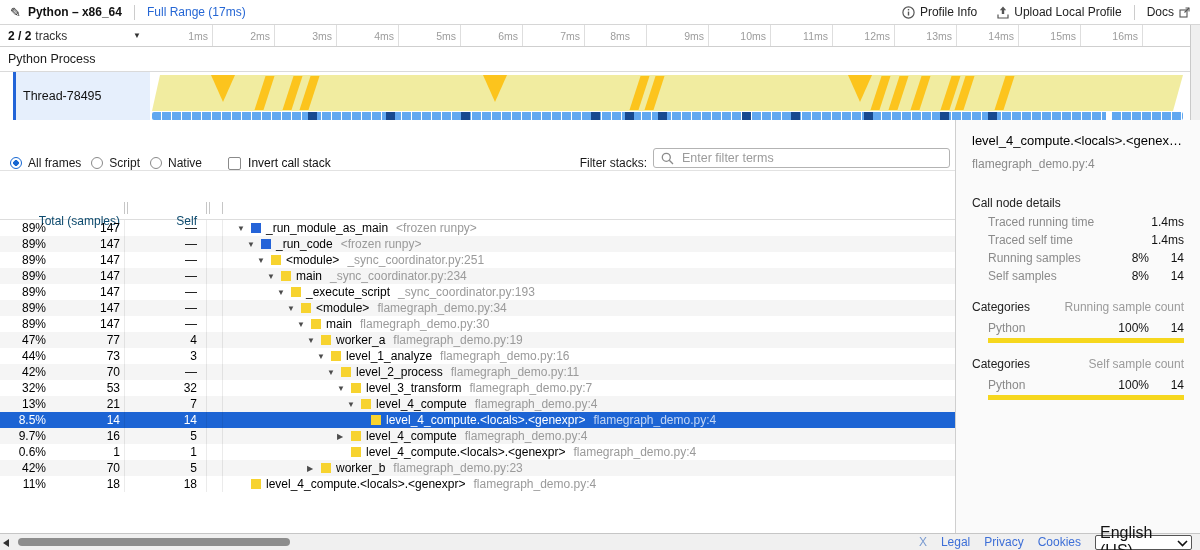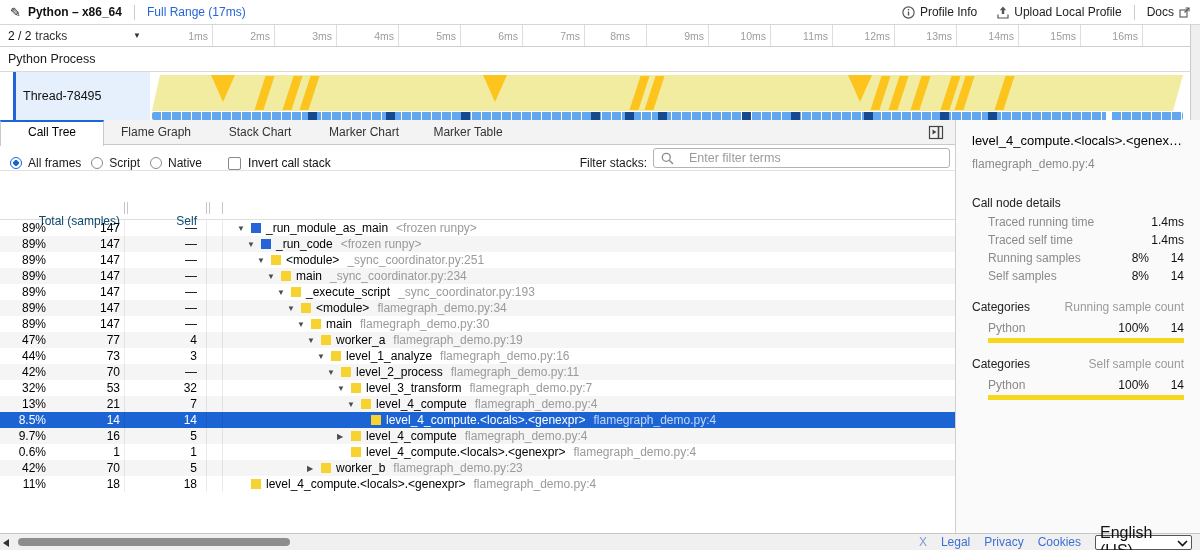--- a/index.html
+++ b/index.html
@@ -11,21 +11,21 @@
   #pencil {margin-left:10px;font-size:13px;line-height:13px}
   #pname {font-weight:bold;margin-left:7px}
   .hsep {width:1px;height:15px;background:#ccc;margin:0 12px}
   #full-range {color:#2566d4}
   #header-right {margin-left:auto;display:flex;align-items:center;margin-right:10px;color:#222}
   .hbtn {display:flex;align-items:center;gap:5px;margin-left:20px}
 
   
   #ruler-row {position:absolute;left:0;top:25px;width:1200px;height:22px;background:#fff;border-bottom:1px solid #cfcfcf}
   #tracks-box {position:absolute;left:0;top:0;width:150px;height:21px;display:flex;align-items:center}
-  #tracks-count {font-weight:normal;margin-left:8px}
+  #tracks-count {font-weight:bold;margin-left:8px}
   #tracks-word {margin-left:4px;color:#333}
   #tracks-dd {position:absolute;left:133px;top:7px;font-size:8px;color:#333;line-height:8px}
   #ruler-ticks {position:absolute;left:150px;top:0;width:1036px;height:21px}
   .rtick {position:absolute;top:5px;width:56px;text-align:right;color:#9c9c9c;font-size:10.5px}
   .rline {position:absolute;top:0;height:21px;width:1px;background:#dedede}
 
   
   #process-row {position:absolute;left:0;top:47px;width:1190px;height:25px;background:#fff;border-bottom:1px solid #dadada;display:flex;align-items:center}
   #process-label {margin-left:8px;font-size:12.5px;color:#1a1a1a}
   #thread-row {position:absolute;left:0;top:72px;width:1190px;height:48px;background:#fff}
@@ -50,21 +50,21 @@
   #panel-icon {position:absolute;left:928px;top:5px;z-index:3}
 
   #settings-row {position:absolute;left:0;top:25px;width:955px;height:26px;background:#fff;border-bottom:1px solid #e2e2e2;display:flex;align-items:flex-end}
   .radio-wrap {display:flex;align-items:center;margin-left:10px}
   .radio {width:12px;height:12px;border-radius:50%;border:1px solid #8a8a8a;background:#fff;flex-shrink:0}
   .radio.sel {border:1px solid #1667d2;background:radial-gradient(circle,#1667d2 0 2.6px,#fff 3px)}
   .rlabel {margin-left:6px;color:#1a1a1a}
   #invert-box {width:13px;height:13px;border:1px solid #8a8a8a;border-radius:2px;background:#fff;margin-left:26px;flex-shrink:0}
   #invert-label {margin-left:7px}
   #filter-label {position:absolute;right:308px;color:#1a1a1a}
-  #filter-input {position:absolute;right:5px;top:3px;width:297px;height:20px;border:1px solid #b3b3b3;border-radius:3px;padding:0 6px 0 35px;font:12.5px "Liberation Sans",sans-serif;color:#444;background:#fff}
+  #filter-input {position:absolute;right:5px;top:3px;width:297px;height:20px;border:1px solid #b3b3b3;border-radius:3px;padding:0 6px 0 28px;font:12.5px "Liberation Sans",sans-serif;color:#444;background:#fff}
   #filter-input::placeholder {color:#9b9b9b}
   #search-icon {position:absolute;right:281px;top:7px}
 
   #breadcrumb-row {position:absolute;left:0;top:51px;width:955px;height:25px;border-bottom:1px solid #e5e5e5;display:flex;align-items:center}
   #breadcrumb {margin-left:16px;color:#2667d8;font-size:12.5px}
 
   #thead {position:absolute;left:0;top:76px;width:955px;height:24px;border-bottom:1px solid #ddd}
   .th {position:absolute;top:13px;height:24px;line-height:24px;color:#0c4a6e;text-align:right}
   #th-total {left:0;width:120px}
   #th-self {left:128px;width:69px}
@@ -228,34 +228,20 @@
         <div class="sdark" style="left: 712px; background: rgb(23, 73, 143);"></div>
         <div class="sdark" style="left: 788px; background: rgb(23, 73, 143);"></div>
         <div class="sdark" style="left: 836px; background: rgb(23, 73, 143);"></div>
         <div class="sgap" style="left: 954px;"></div>
       </div>
   </div>
 </div>
 <div id="scroll-gutter"></div>
 
 <div id="main-left">
-  <div id="tabbar">
-    <span id="panel-icon">
-      <svg width="16" height="15" viewBox="0 0 16 15">
-          <rect x="1.5" y="1.5" width="13" height="12" fill="none" stroke="#444" stroke-width="1.2"></rect>
-          <line x1="10.5" y1="1.5" x2="10.5" y2="13.5" stroke="#444" stroke-width="1.6"></line>
-          <path d="M4.5 4.5 L8.5 7 L4.5 9.5 Z" fill="#444"></path>
-        </svg>
-    </span>
-  <div class="tab active" style="left: 0px;">Call Tree</div>
-      <div class="tab" style="left: 104px;">Flame Graph</div>
-      <div class="tab" style="left: 208px;">Stack Chart</div>
-      <div class="tab" style="left: 312px;">Marker Chart</div>
-      <div class="tab" style="left: 416px;">Marker Table</div>
-    </div>
   <div id="settings-row">
     <span id="radio-group" style="display:flex;align-items:center">
         <div class="radio-wrap">
           <div class="radio sel"></div>
           <div class="rlabel">All frames</div>
         </div>
         <div class="radio-wrap">
           <div class="radio"></div>
           <div class="rlabel">Script</div>
         </div>

